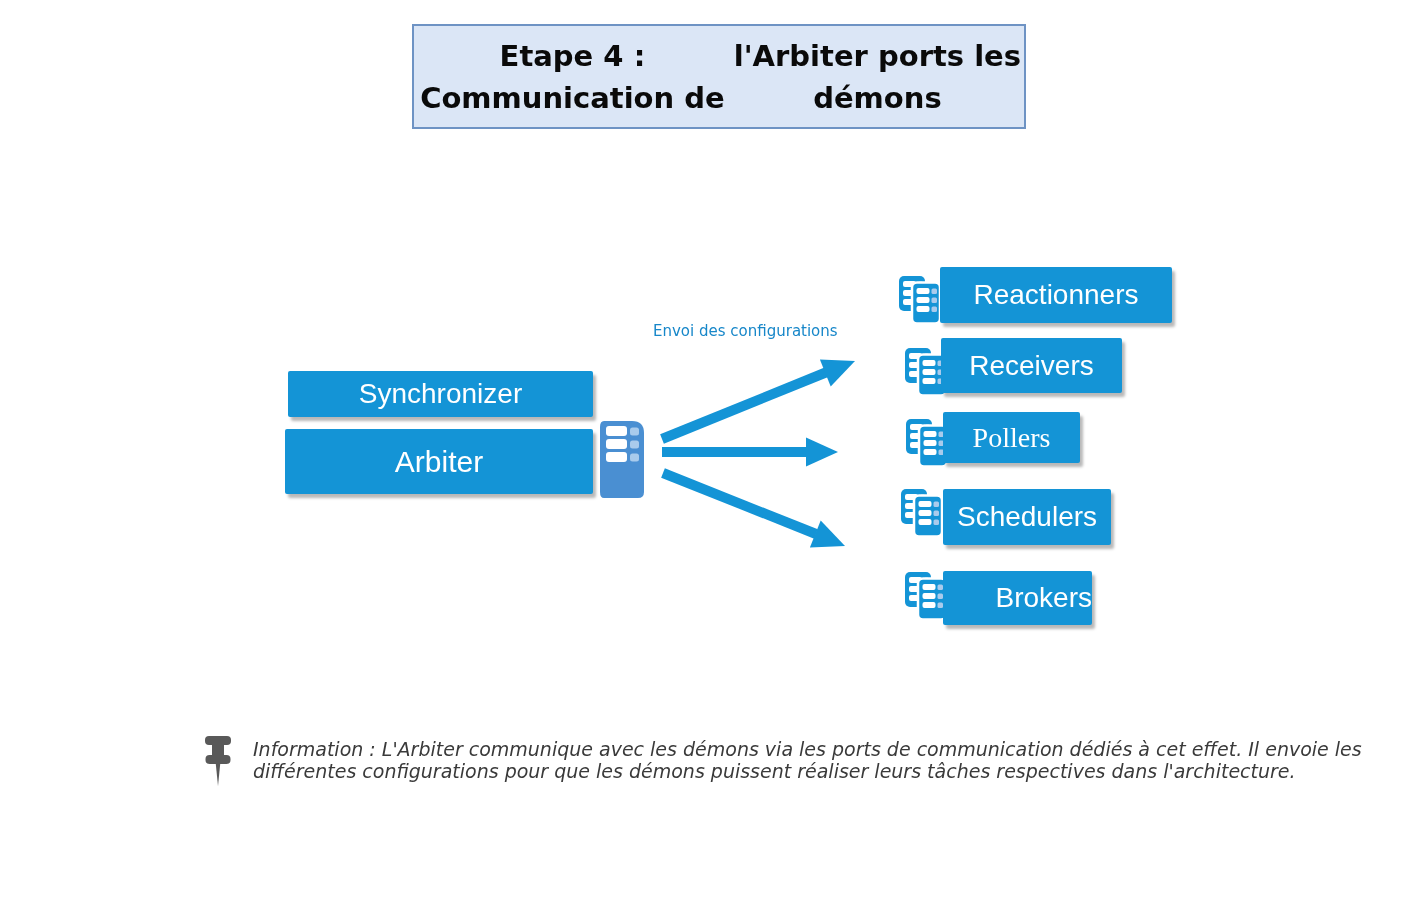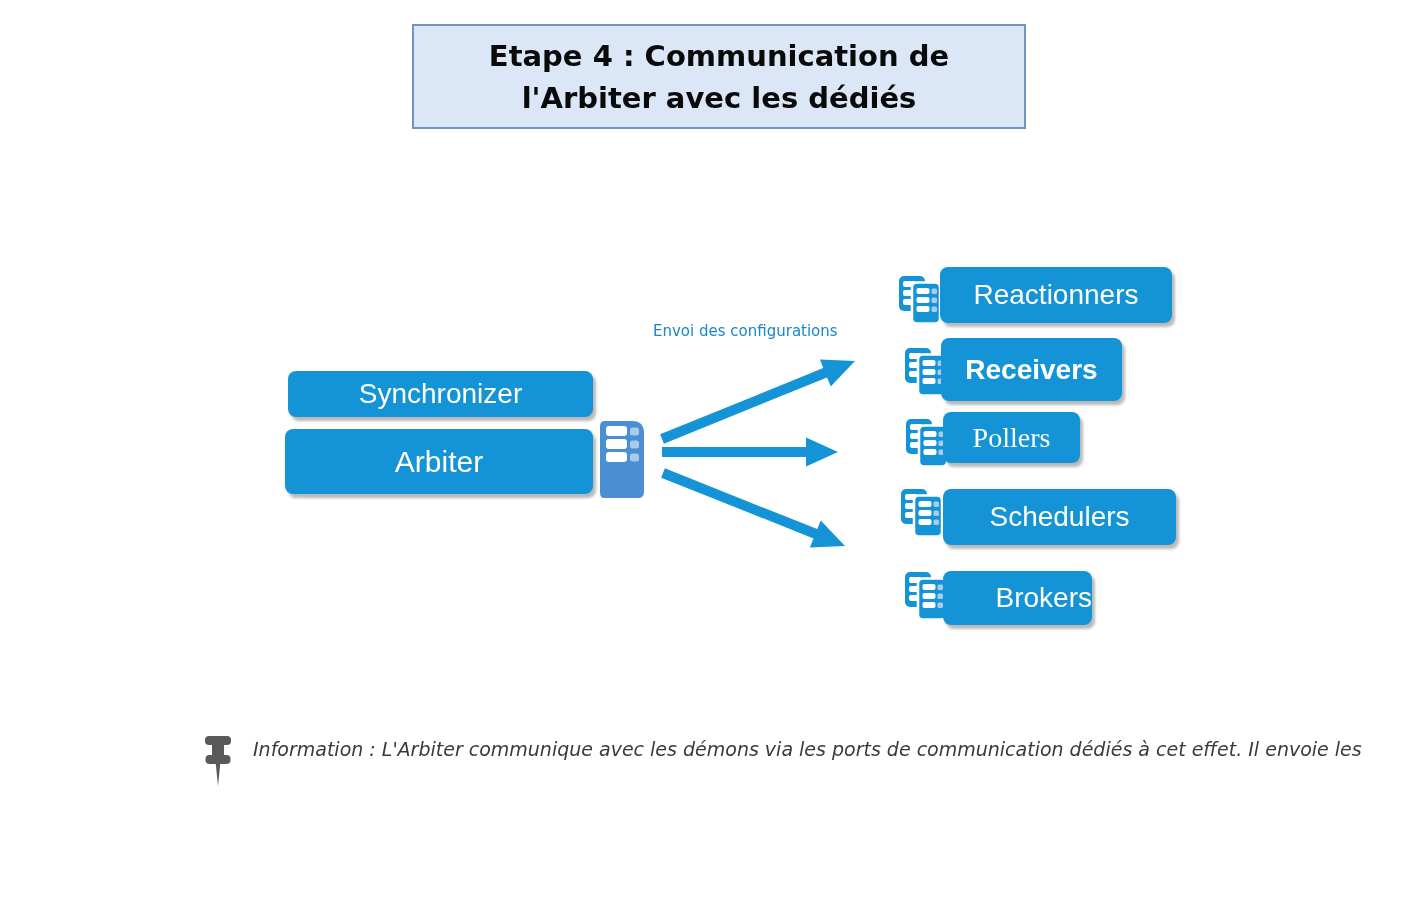--- a/index.html
+++ b/index.html
@@ -18,41 +18,41 @@
     position:relative;
     width:1403px;height:923px;
     background:#ffffff;
     overflow:hidden;
     font-family:"DejaVu Sans",sans-serif;
   }
   .title-box{
     position:absolute;left:412px;top:24px;width:614px;height:105px;
     background:var(--title-bg);
     border:2px solid var(--title-border);
-    display:flex;flex-direction:column;align-items:center;justify-content:center;
+    display:flex;flex-direction:row;align-items:center;justify-content:center;
     text-align:center;
     font-weight:bold;font-size:29px;line-height:42px;color:#0a0a0a;
   }
   .node-btn{
     position:absolute;
     background:var(--button-blue);
-    border-radius:8px;
+    border-radius:2px;
     color:#ffffff;
     display:flex;align-items:center;justify-content:center;
     font-family:"Liberation Sans",sans-serif;
     box-shadow:3px 4px 3px rgba(0,0,0,0.28);
     white-space:nowrap;
   }
   .synchronizer{left:288px;top:371px;width:305px;height:46px;font-size:28px;}
   .arbiter{left:285px;top:429px;width:308px;height:65px;font-size:30px;}
   .daemon-btn{font-size:28px;}
   .reactionners{left:940px;top:267px;width:232px;height:56px;}
-  .receivers{left:941px;top:338px;width:181px;height:63px;font-weight:bold;}
+  .receivers{left:941px;top:338px;width:181px;height:55px;}
   .pollers{left:943px;top:412px;width:137px;height:51px;font-family:Liberation Serif, serif;}
-  .schedulers{left:943px;top:489px;width:233px;height:56px;}
+  .schedulers{left:943px;top:489px;width:168px;height:56px;}
   .brokers{left:943px;top:571px;width:149px;height:54px;justify-content:flex-end;}
   .flow-label{
     position:absolute;left:653px;top:322px;
     font-size:15px;color:var(--label-blue);
     white-space:nowrap;
   }
   .abs{position:absolute;}
   .arrow-layer{position:absolute;left:0;top:0;width:1403px;height:923px;pointer-events:none;}
   .note-text{
     position:absolute;left:253px;top:739px;
@@ -61,21 +61,21 @@
     white-space:nowrap;
   }
 </style>
 </head>
 <body>
 
 <div class="canvas">
 
   <div class="title-box">
     <div>Etape 4 : Communication de</div>
-    <div>l'Arbiter avec les dédiés</div>
+    <div>l'Arbiter ports les démons</div>
   </div>
 
   <div class="node-btn synchronizer">
     <span>Synchronizer</span>
   </div>
   <div class="node-btn arbiter">
     <span>Arbiter</span>
   </div>
 
   <svg class="abs" style="left:600px;top:421px;" width="46" height="78" viewBox="0 0 46 78">
@@ -209,15 +209,16 @@
   <svg class="abs" style="left:202px;top:735px;" width="32" height="54" viewBox="0 0 32 54">
     <g fill="var(--pin-gray)">
       <rect x="3" y="1" width="26" height="9" rx="4"></rect>
       <rect x="10" y="9" width="12" height="12"></rect>
       <rect x="3.5" y="20" width="25" height="9" rx="4"></rect>
       <polygon points="13.8,29 18.2,29 16,51"></polygon>
     </g>
   </svg>
   <div class="note-text">
     <div>Information : L'Arbiter communique avec les démons via les ports de communication dédiés à cet effet. Il envoie les</div>
+    <div>différentes configurations pour que les démons puissent réaliser leurs tâches respectives dans l'architecture.</div>
   </div>
 
 </div>
 
 </body></html>

